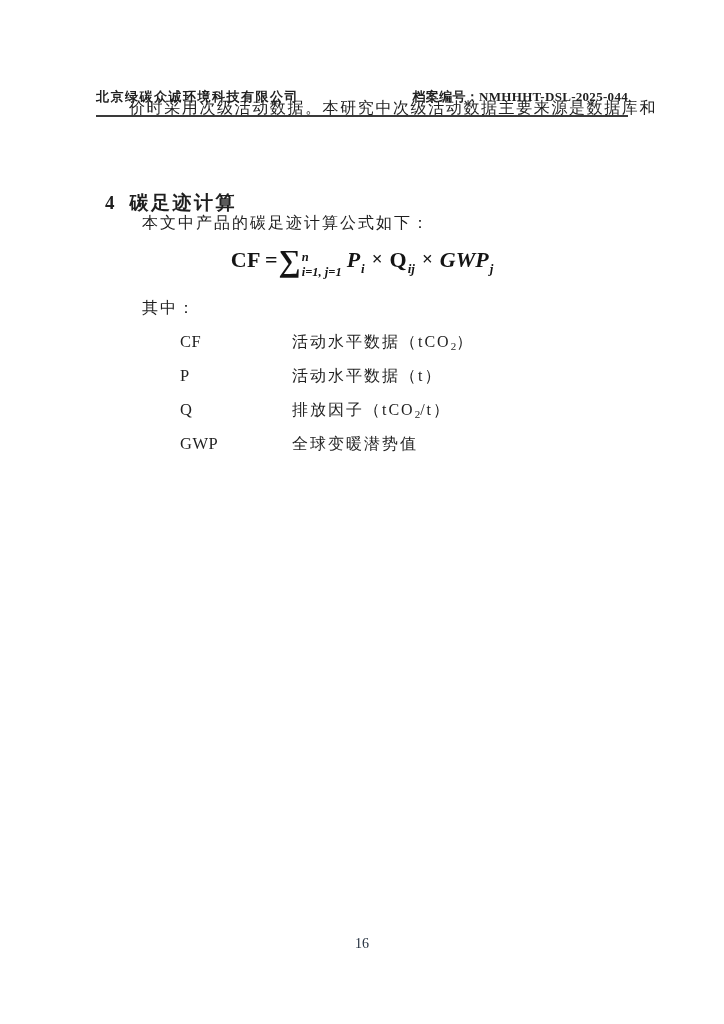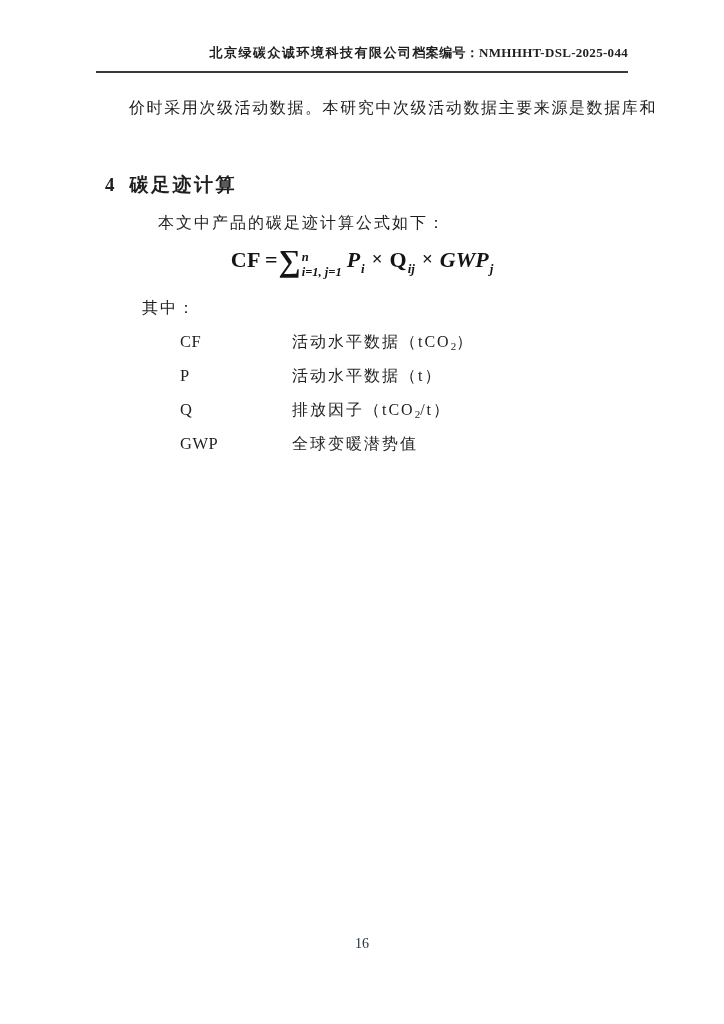--- a/index.html
+++ b/index.html
@@ -10,42 +10,42 @@
     background:#ffffff;
     font-family:"Liberation Serif","DejaVu Serif",serif;
     color:#1f1f1f;
     overflow:hidden;
     margin:0 auto;
   }
 
   
   .header {
     position:absolute; left:96px; top:44px; width:532px;
-    display:flex; justify-content:flex-end; align-items:flex-end;
+    display:flex; justify-content:space-between; align-items:flex-end;
     border-bottom:2px solid #3a3a3a;
     padding-bottom:9px;
     font-size:13px; font-weight:bold;
   }
   .header .company { letter-spacing:1.5px; }
-  .header .doc-no { letter-spacing:0.3px; }
+  .header .doc-no { letter-spacing:0.3px;margin-top:44px; }
 
   
   .para { position:absolute; left:122px; width:527px; font-size:16px; line-height:1;margin-left:7px; }
   .para-line1 { top:100px; letter-spacing:1.6px; white-space:nowrap; }
   .para-line2 { top:140px; letter-spacing:1.6px; white-space:nowrap; }
 
   
   .section-heading {
     position:absolute; left:105px; top:172px;
     font-size:19px; font-weight:bold; display:flex; align-items:baseline;
   }
   .section-heading .num { letter-spacing:0; }
-  .section-heading .title { margin-left:15px; letter-spacing:2.5px; }
+  .section-heading .title { margin-left:15px; letter-spacing:2.5px;margin-top:18px; }
 
-  .intro-line { position:absolute; left:158px; top:213px; font-size:16px; letter-spacing:2px; white-space:nowrap; }
+  .intro-line { position:absolute; left:142px; top:213px; font-size:16px; letter-spacing:2px; white-space:nowrap; }
 
   
   .formula-line { position:absolute; left:96px; top:244px; width:532px; text-align:center; }
   .formula { display:inline-flex; align-items:center; font-weight:bold; font-size:22px; color:#141414; }
   .f-lhs { letter-spacing:0.5px; }
   .f-eq { margin:0 1px 0 4px; }
   .f-sigma { font-size:31px; line-height:1; transform:translateY(1px); }
   .f-limits {
     display:inline-flex; flex-direction:column; align-items:flex-start;
     font-size:12.5px; font-style:italic; line-height:1.15;

